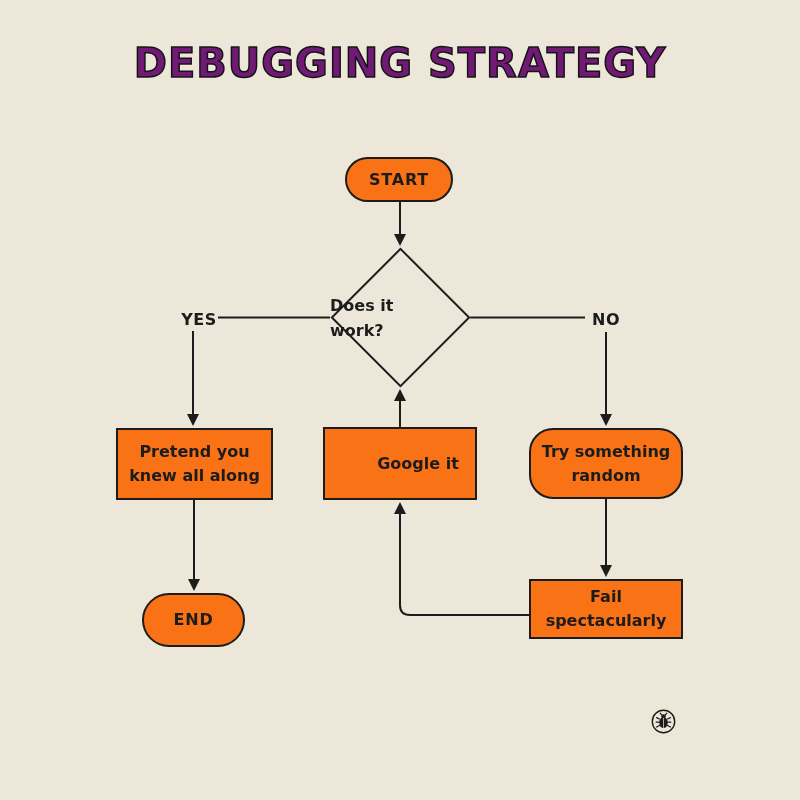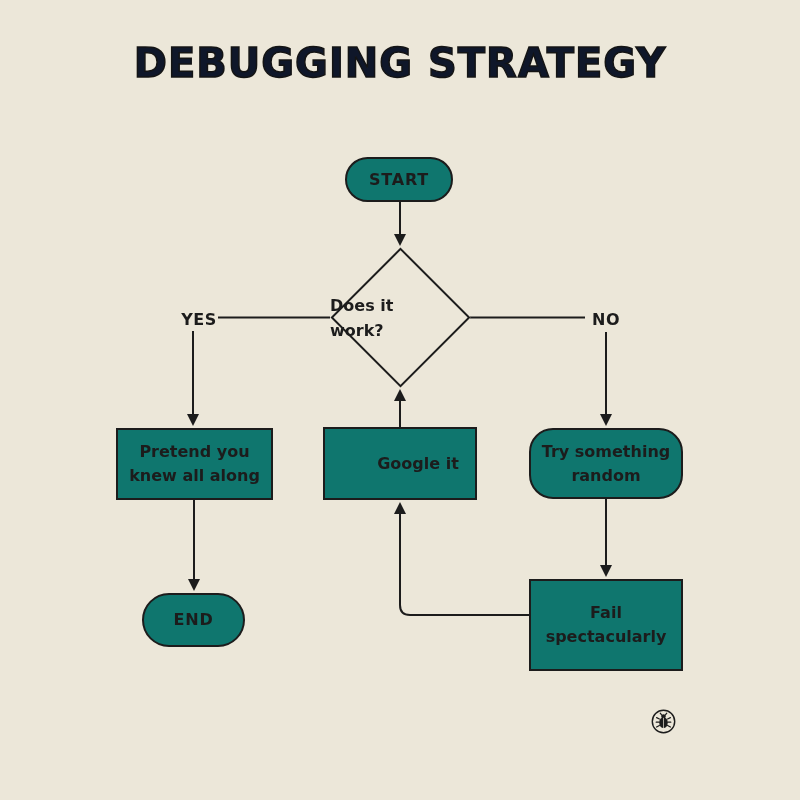--- a/index.html
+++ b/index.html
@@ -19,21 +19,21 @@
   }
   .title {
     position: absolute;
     left: 0;
     top: 40px;
     width: 800px;
     text-align: center;
     font-size: 40px;
     font-weight: bold;
     letter-spacing: 1px;
-    color: #0f172a;
+    color: #701a75;
     -webkit-text-stroke: 1.5px #141414;
     white-space: nowrap;
   }
   svg.connectors {
     position: absolute;
     left: 0;
     top: 0;
     width: 800px;
     height: 800px;
   }
@@ -42,21 +42,21 @@
     border: 2.5px solid #1C1C1C;
     box-sizing: border-box;
     display: flex;
     flex-direction: column;
     align-items: center;
     justify-content: center;
     text-align: center;
     font-weight: bold;
     font-size: 16px;
     line-height: 24px;
-    background: #0f766e;
+    background: #f97316;
   }
   .terminator {
     border-radius: 999px;
     letter-spacing: 0.8px;
   }
   .diamond-shape {
     position: absolute;
     left: 350.5px;
     top: 268px;
     width: 99px;
@@ -139,21 +139,21 @@
 
   <div class="node" style="left:323px; top:427px; width:154px; height:73px;padding-left:36px;">
     <span>Google it</span>
   </div>
 
   <div class="node" style="left:529px; top:428px; width:154px; height:71px;border-radius:24px;">
     <div>Try something</div>
     <div>random</div>
   </div>
 
-  <div class="node" style="left:529px; top:579px; width:154px; height:92px;">
+  <div class="node" style="left:529px; top:579px; width:154px; height:60px;">
     <div>Fail</div>
     <div>spectacularly</div>
   </div>
 
   <div class="node terminator" style="left:142px; top:593px; width:103px; height:54px;">
     <span>END</span>
   </div>
 
   <svg class="bug-logo" viewBox="0 0 27 27" xmlns="http://www.w3.org/2000/svg">
     <circle cx="13.5" cy="13.5" r="11.2" fill="none" stroke="#1C1C1C" stroke-width="1.4"></circle>

